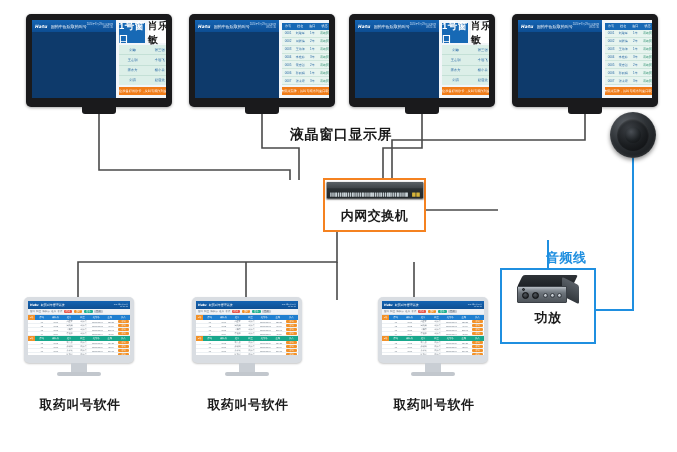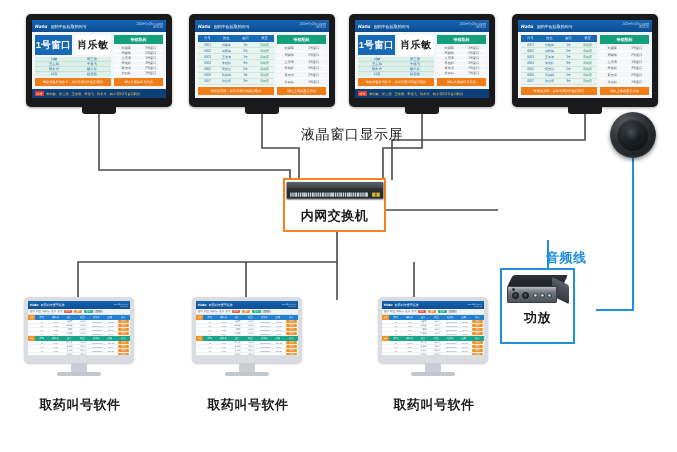--- a/index.html
+++ b/index.html
@@ -25,21 +25,21 @@
     background: #1a1a1c;
     border-radius: 5px;
     padding: 6px 6px 9px 6px;
     box-shadow: 0 1px 3px rgba(0,0,0,.35);
   }
   .tv-inner {
     width: 100%; height: 100%;
     background: #0e3a6b;
     overflow: hidden;
     position: relative;
-    display: flex; flex-direction: column;
+    display: flex; flex-direction: row;
   }
   .tv-stand {
     position: absolute;
     left: 50%; transform: translateX(-50%);
     bottom: -7px;
     width: 34px; height: 7px;
     background: #1a1a1c;
     border-radius: 0 0 3px 3px;
   }
   
@@ -176,21 +176,21 @@
   .g-row div.tag { flex:0 0 7px; background:#f2922a; color:#fff;}
   .g-row div.act { flex:0 0 11px; background:#f2922a; color:#fff; border-radius:1px; margin-right:1px;}
 
   
   .boxed {
     position: absolute;
     border: 2px solid #1f8fe0;
     background: #ffffff;
     display: flex; flex-direction: column; align-items: center; justify-content: flex-start;
   }
-  .boxed.orange { border-color: #f58220; }
+  .boxed.orange { border-color: #f58220; margin-left: 40px; }
   .eq-label {
     font-size: 13px; color: #1a1a1a; font-weight: bold;
     letter-spacing: .5px; white-space: nowrap;
   }
 
   
   .sw-body {
     width: 138px; height: 24px;
     background: linear-gradient(#4c5358 0%, #3a4145 35%, #2b3134 36%, #23282b 100%);
     border-radius: 2px;
@@ -259,21 +259,21 @@
     background: radial-gradient(circle at 38% 30%, #3a3e43 0%, #1b1e21 55%, #0a0b0d 100%);
     box-shadow: inset 0 1px 2px rgba(255,255,255,.15);
   }
   .spk-i {
     position:absolute; inset:15px; border-radius:50%;
     background: radial-gradient(circle at 38% 30%, #4a4f55 0%, #1d2124 60%, #0b0c0e 100%);
   }
 
   
   .dlabel { position: absolute; white-space: nowrap; }
-  .lcd-label { font-size: 14px; color: #1a1a1a; font-weight: normal; letter-spacing: .6px; margin-left: 11px; }
+  .lcd-label { font-size: 14px; color: #1a1a1a; font-weight: bold; letter-spacing: .6px; }
   .audio-label { font-size: 13px; color: #1f8fe0; font-weight: bold; letter-spacing: .5px; }
   .pc-label { font-size: 13px; color: #1a1a1a; font-weight: bold; letter-spacing: .5px; text-align: center; }
 </style>
 </head>
 <body>
 
 <div id="stage">
 
   <svg id="wires" viewBox="0 0 677 452" width="677" height="452">
     <g fill="none" stroke="#4a4a4a" stroke-width="1.6">
@@ -700,21 +700,21 @@
         <div class="sw-sfp">
             <span></span>
             <span></span>
           </div>
       </div>
     </div>
     <div class="eq-label" style="margin-top:1px;">内网交换机</div>
   </div>
 
 
-  <div class="boxed" style="left:500px; top:268px; width:75px; height:76px;font-family:Liberation Mono, monospace;">
+  <div class="boxed" style="left:500px; top:268px; width:96px; height:76px;font-family:Liberation Mono, monospace;">
     <div class="amp-wrap">
       <div class="amp-top"></div>
       <div class="amp-side"></div>
       <div class="amp-face">
         <div class="amp-jack" style="left:4px;  top:5px;  width:7px; height:7px;"></div>
         <div class="amp-jack" style="left:14px; top:5px;  width:7px; height:7px;"></div>
         <div class="amp-knob" style="left:25px; top:6px;  width:5px; height:5px;"></div>
         <div class="amp-knob" style="left:32px; top:6px;  width:5px; height:5px;"></div>
         <div class="amp-knob" style="left:39px; top:6px;  width:5px; height:5px;"></div>
         <div class="amp-jack" style="left:4px;  top:1px;  width:3px; height:3px;"></div>

